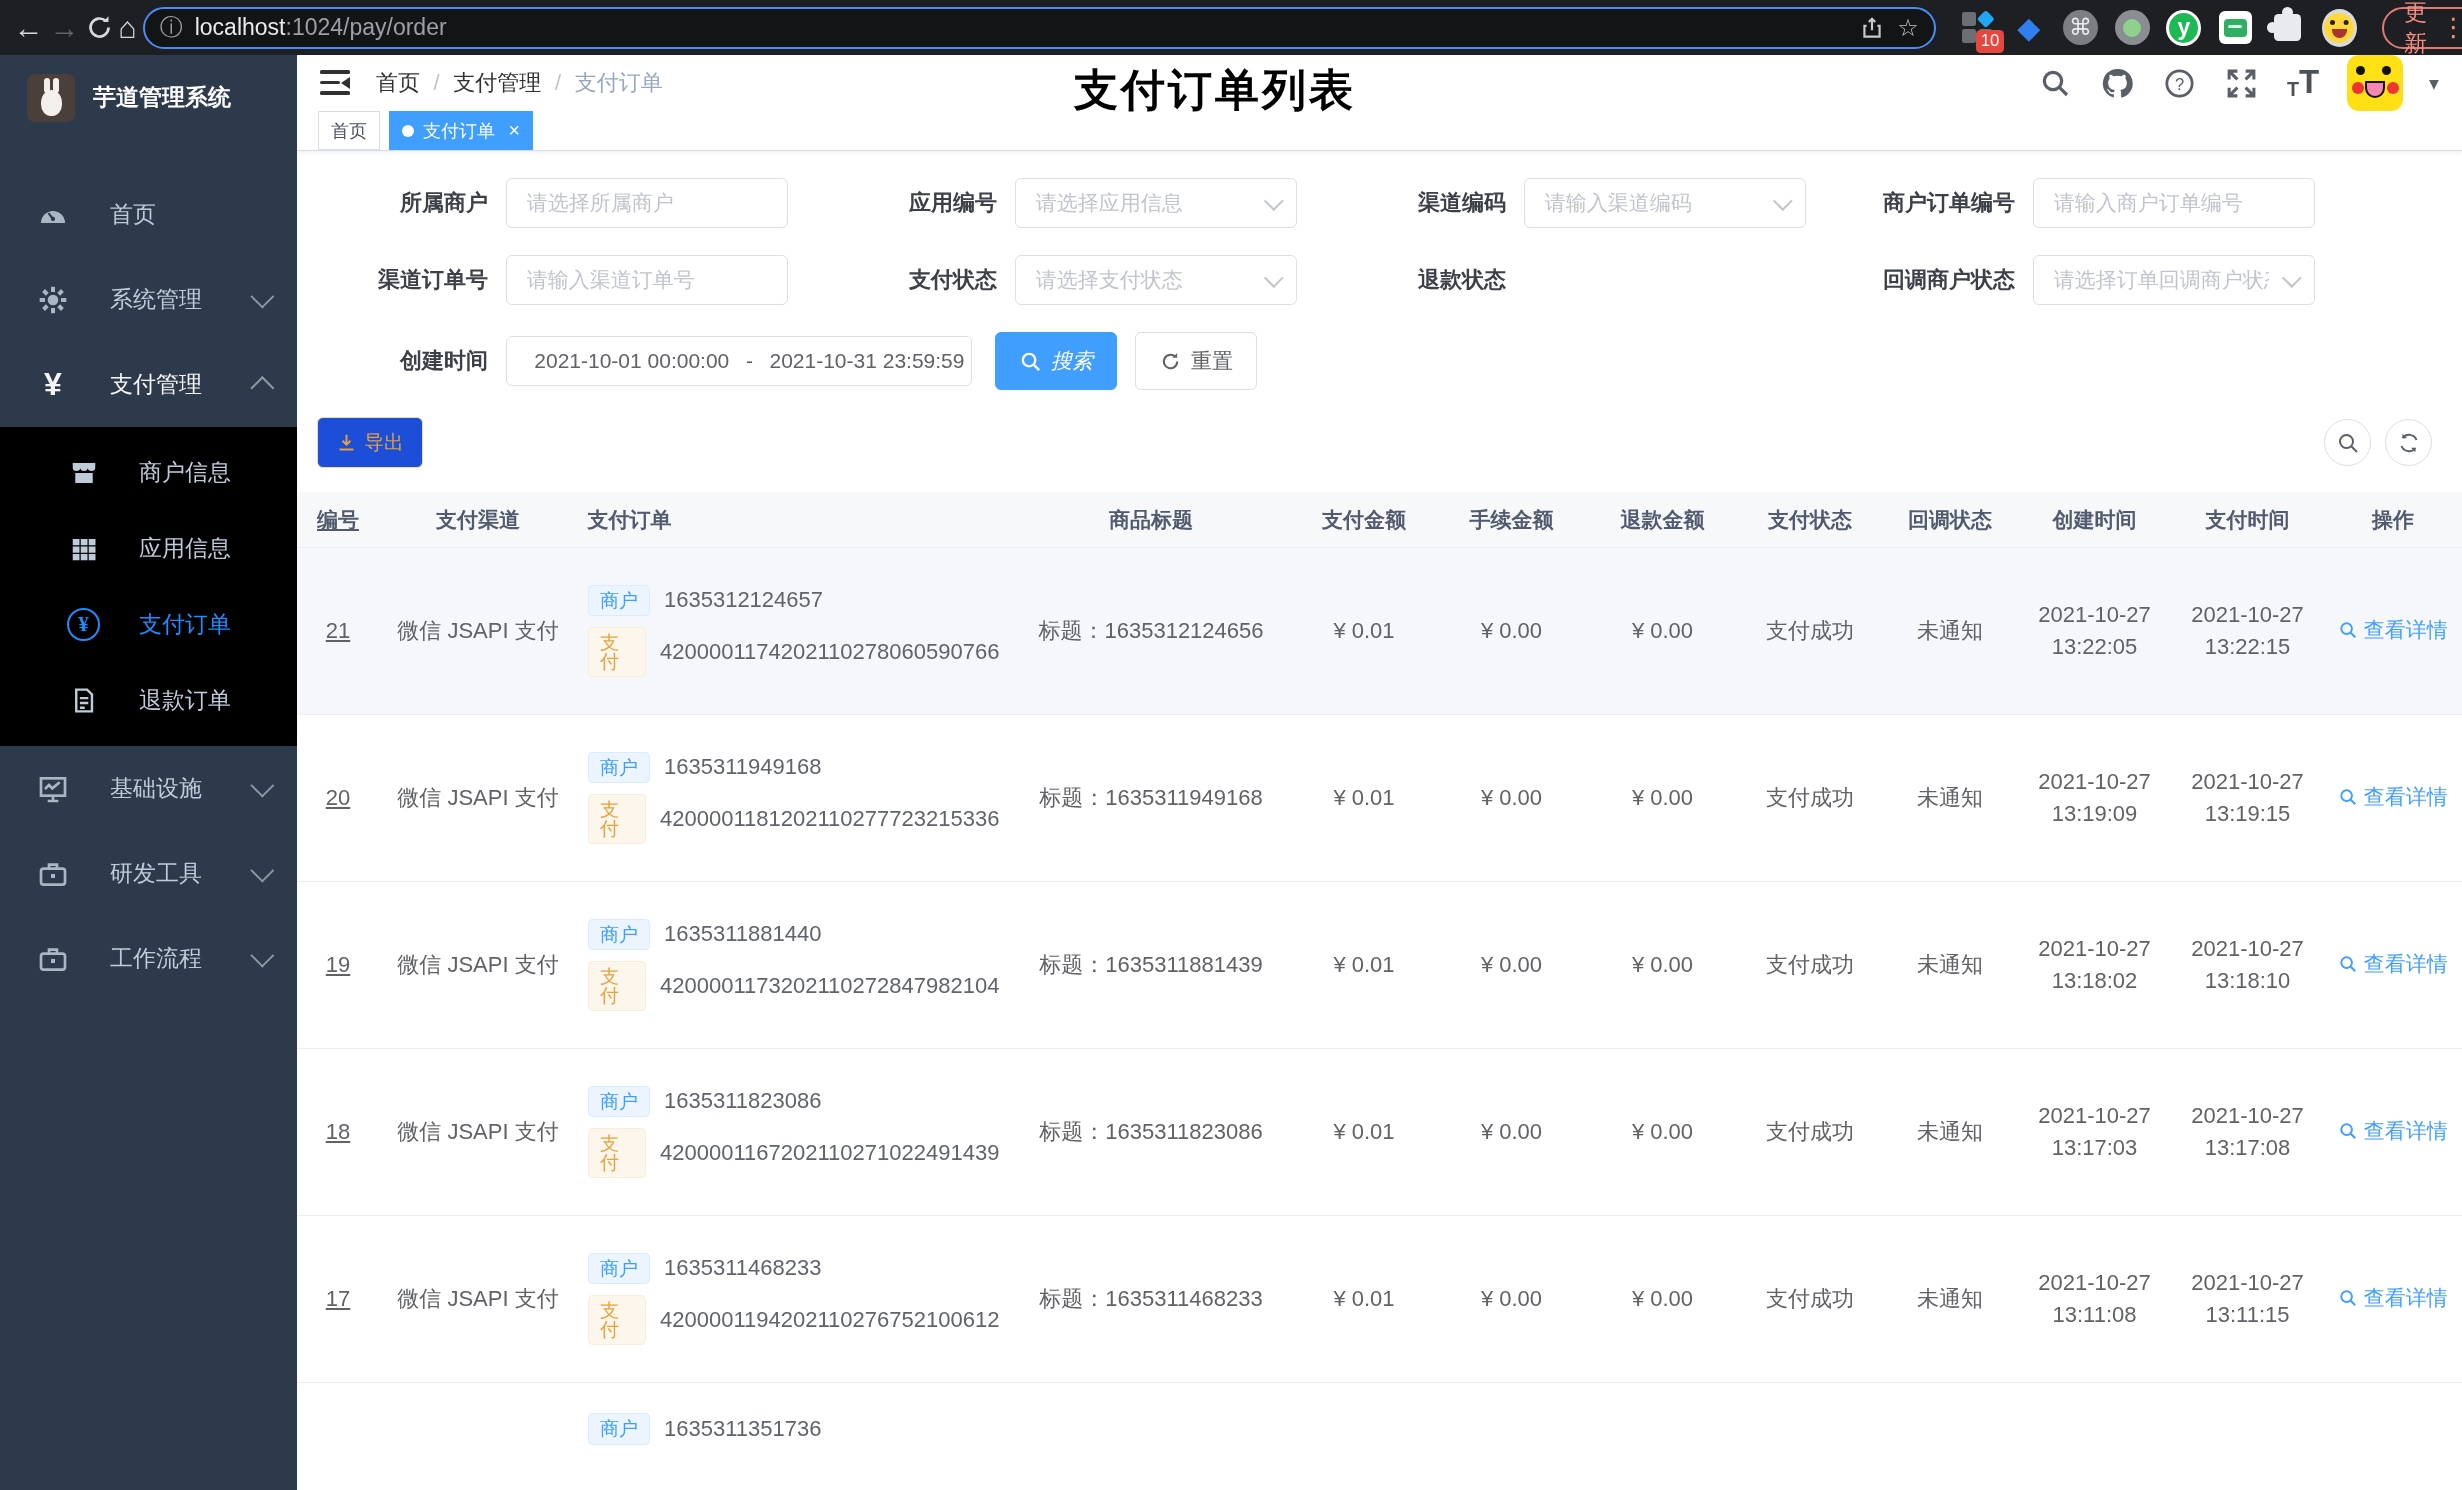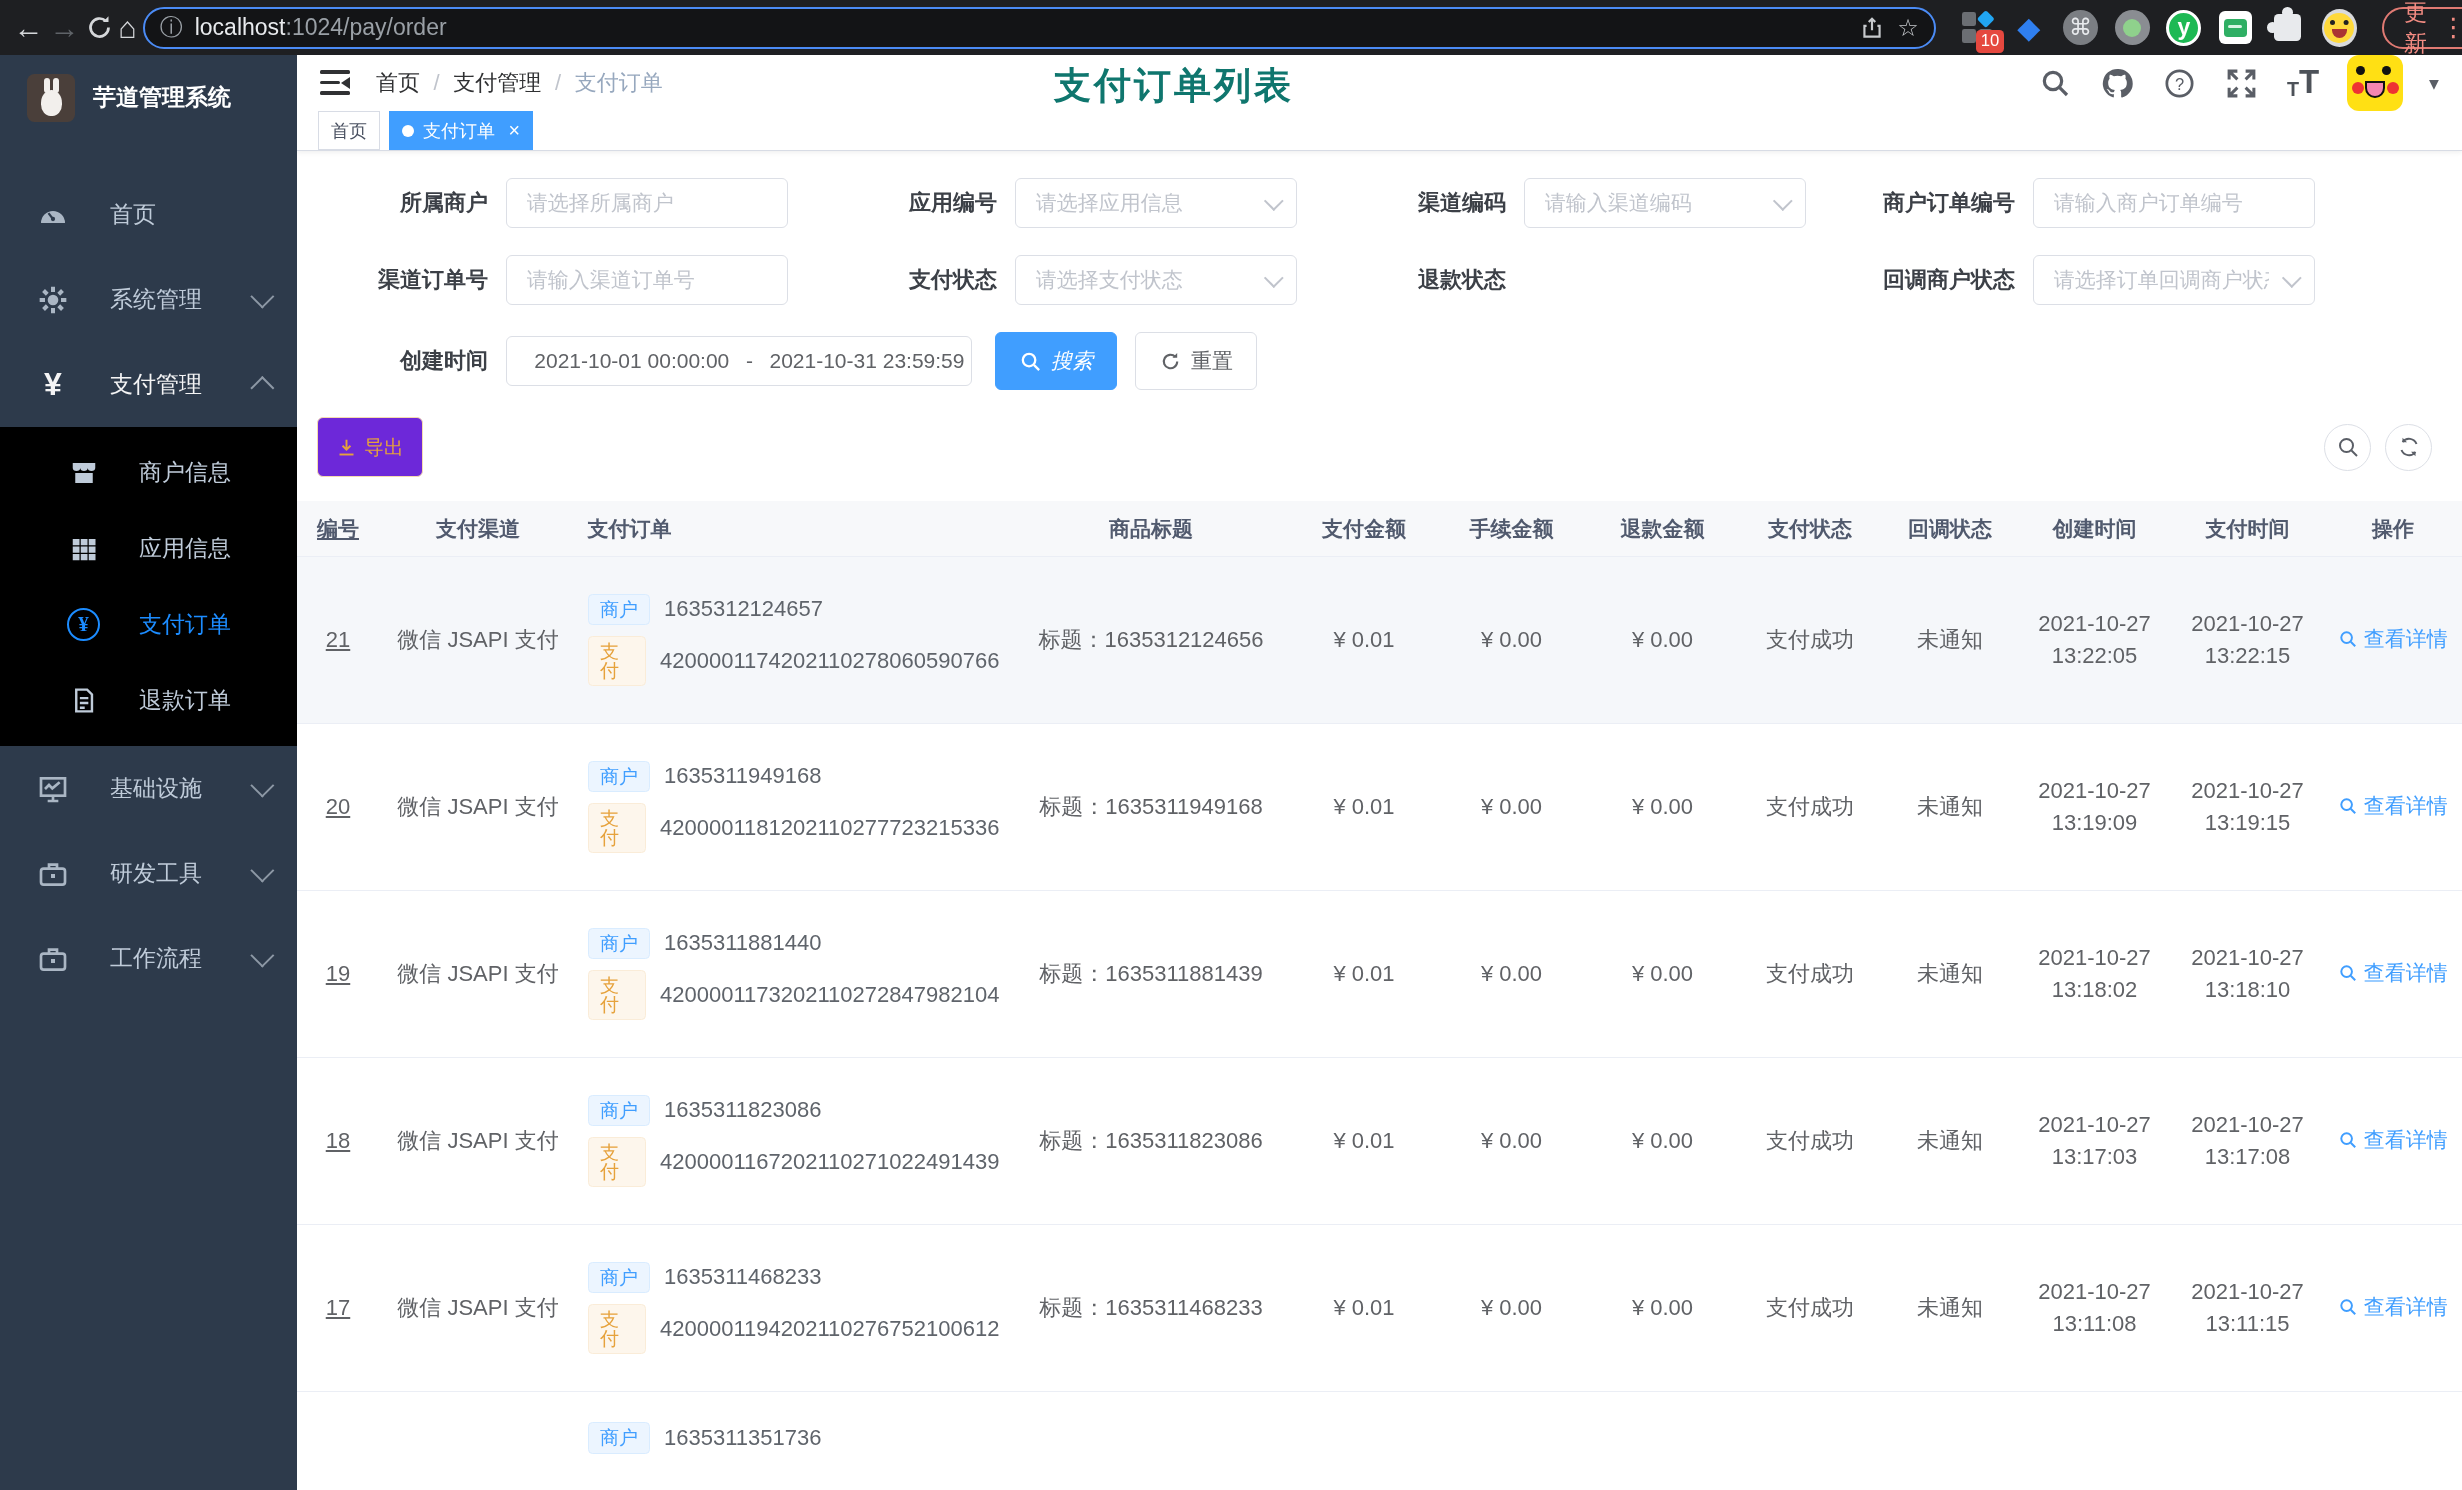--- a/index.html
+++ b/index.html
@@ -70,21 +70,21 @@
   .hamburger { width:30px; height:26px; position:relative; margin-right:26px; cursor:pointer; }
   .hamburger i { position:absolute; left:0; height:3.8px; background:#303133; border-radius:1.5px; }
   .hamburger i:nth-child(1){ top:0; width:30px; }
   .hamburger i:nth-child(2){ top:10.6px; width:19.7px; }
   .hamburger i:nth-child(3){ top:21px; width:30px; }
   .hamburger .tri { position:absolute; right:0; top:6.8px; width:0; height:0; border-top:6px solid transparent; border-bottom:6px solid transparent; border-right:9px solid #303133; }
   .crumbs { display:flex; align-items:center; gap:13.6px; font-size:22px; }
   .crumb { color:#303133; cursor:pointer; }
   .crumb-sep { color:#c0c4cc; }
   .crumb.last { color:#97a8be; cursor:default; }
-  .annotation { position:absolute; left:757px; top:6px; font-size:37px; font-weight:900; color:#0f766e; letter-spacing:3px; z-index:5; pointer-events:none; }
+  .annotation { position:absolute; left:777px; top:6px; font-size:44px; font-weight:900; color:#000000; letter-spacing:3px; z-index:5; pointer-events:none; }
   .nav-right { margin-left:auto; display:flex; align-items:center; gap:26px; color:#5a5e66; }
   .nav-ic { width:36px; height:36px; display:flex; align-items:center; justify-content:center; cursor:pointer; }
   .tt { font-weight:700; color:#4d5259; display:flex; align-items:flex-end; }
   .tt .t-sm { font-size:19.7px; }
   .tt .t-lg { font-size:33px; }
   .avatar { width:56px; height:56px; border-radius:12px; background:#ffe014; position:relative; overflow:hidden; cursor:pointer; }
   .avatar:before { content:""; position:absolute; left:9px; top:10.6px; width:9px; height:9px; border-radius:50%; background:#111; box-shadow:26px 0 0 #111; }
   .avatar:after { content:""; position:absolute; left:4.5px; top:27px; width:12px; height:12px; border-radius:50%; background:#e33; box-shadow:35px 0 0 #e33; }
   .avatar .mouth { position:absolute; left:18px; top:26px; width:19.7px; height:16.7px; background:#f486b0; border:2.3px solid #111; border-radius:0 0 19.7px 19.7px; }
   .avatar-caret { color:#5a5e66; font-size:19.7px; }
@@ -110,21 +110,21 @@
   .date-field .f-ctrl { width:466px; padding:0 16.7px; gap:10.6px; color:#606266; }
   .date-txt { font-size:21px; white-space:nowrap; }
   .date-sep { margin:0 6px; color:#606266; }
   .btn { height:58px; border-radius:6px; display:inline-flex; align-items:center; justify-content:center; gap:9px; font-size:21px; cursor:pointer; padding:0 23px; border:0.8px solid #dcdfe6; background:#fff; color:#606266; }
   .btn-primary { background:#409eff; border-color:#409eff; color:#fff; }
   .search-btn { margin-left:23px;font-style:italic; }
   .reset-btn { margin-left:18px; }
 
   
   .toolbar { display:flex; align-items:center; padding:0 30px 0 19.7px; margin-top:1.5px; }
-  .btn-export { height:60px; background:#6d28d9; border:0.8px solid #f5dab1; color:#e6a23c; font-size:19.7px; border-radius:6px; padding:0 18px; gap:7.6px; display:inline-flex; align-items:center; cursor:pointer; }
+  .btn-export { height:51px; background:#1d4ed8; border:0.8px solid #f5dab1; color:#e6a23c; font-size:19.7px; border-radius:6px; padding:0 18px; gap:7.6px; display:inline-flex; align-items:center; cursor:pointer; }
   .tool-circles { margin-left:auto; display:flex; gap:13.6px; }
   .circle-btn { width:47px; height:47px; border-radius:50%; border:0.8px solid #dcdfe6; display:flex; align-items:center; justify-content:center; color:#5a5e66; cursor:pointer; background:#fff; }
 
   
   .table { margin-top:24px; width:100%; }
   .thead { display:flex; align-items:center; height:56px; background:#f7f8fa; border-bottom:0.8px solid #ebeef5; font-weight:700; color:#515a6e; font-size:21px; }
   .th, .td { padding:0 10.6px; text-align:center; flex-shrink:0; }
   .c-id{ width:82px;text-decoration:underline; } .c-channel{ width:198px; } .c-order{ width:433px; text-align:left; }
   .c-title{ width:282px; } .c-amt{ width:144px; } .c-fee{ width:151px; } .c-refund{ width:151px; }
   .c-status{ width:144px; } .c-notify{ width:136px; } .c-ctime{ width:153px; } .c-ptime{ width:153px; }

